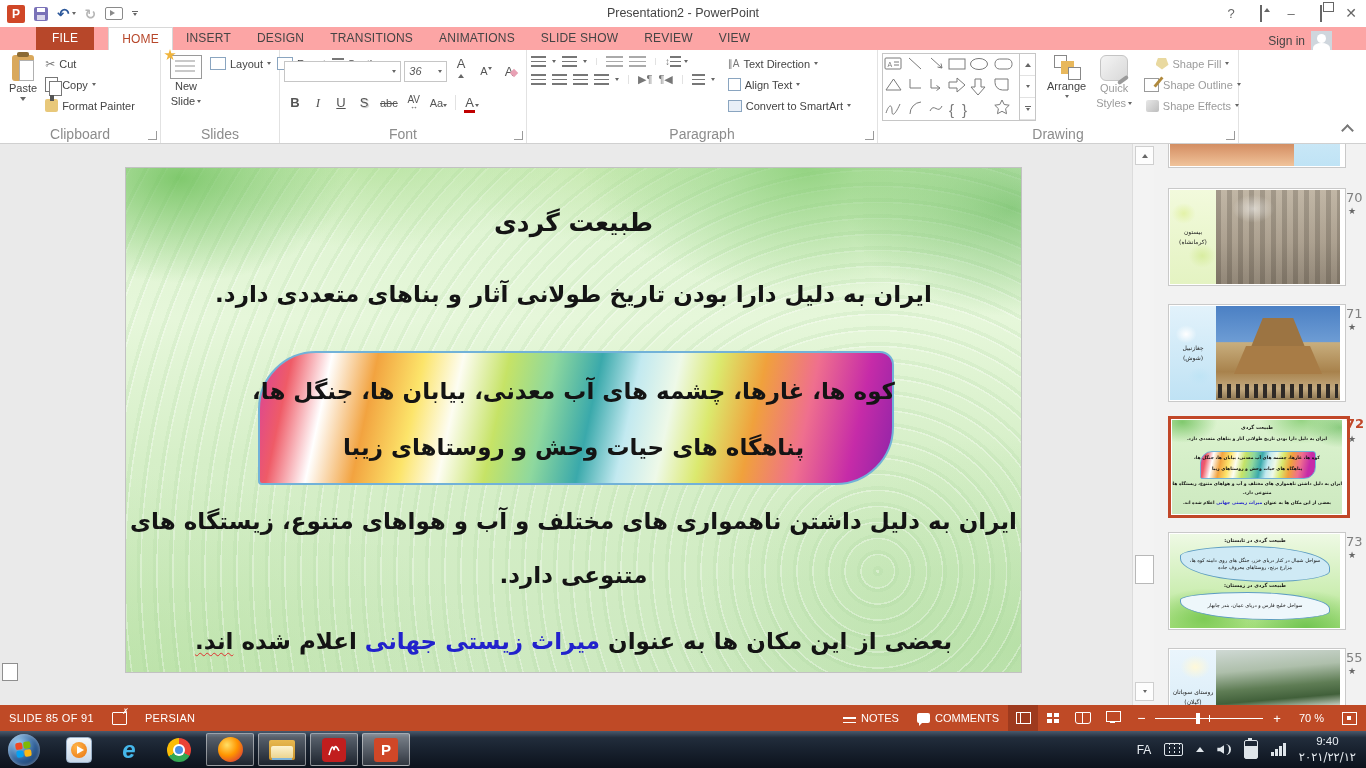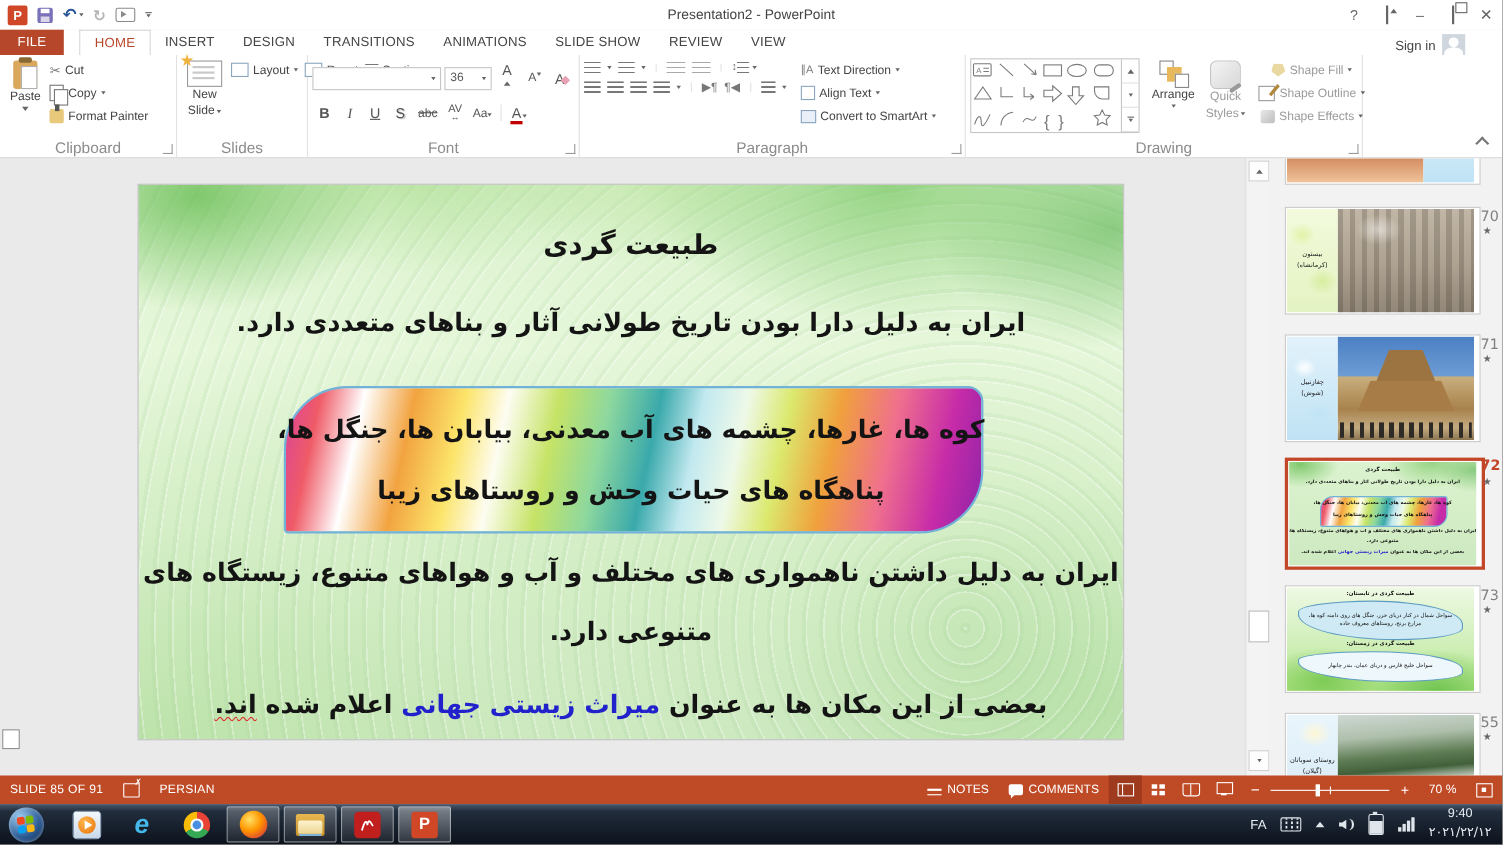--- a/index.html
+++ b/index.html
@@ -25,21 +25,21 @@
   .arrup{width:0;height:0;border-left:3px solid transparent;border-right:3px solid transparent;border-bottom:4px solid #666;display:inline-block;}
   .wtitle{position:absolute;left:50%;transform:translateX(-50%);top:6px;font-size:12.5px;color:#444;}
   .wbtns{position:absolute;right:0;top:0;display:flex;height:27px;align-items:center;}
   .wbtn{width:30px;text-align:center;color:#666;font-size:13px;line-height:27px;}
   .resticon{width:10px;height:9px;border:1px solid #666;position:relative;margin:0 auto;}
   .resticon:before{content:"";position:absolute;left:2px;top:-4px;width:9px;height:8px;border:1px solid #666;background:#fff;}
   .ribdisp{width:12px;height:10px;border:1px solid #666;margin:0 auto;position:relative;}
   .ribdisp:before{content:"";position:absolute;left:3px;top:2px;border-bottom:4px solid #666;border-left:3px solid transparent;border-right:3px solid transparent;}
 
   
-  .tabrow{position:absolute;top:27px;left:0;right:0;height:23px;background:#ffffff;display:flex;align-items:stretch;font-size:12px;}
+  .tabrow{position:absolute;top:27px;left:0;right:0;height:23px;background:#fca5a5;display:flex;align-items:stretch;font-size:12px;padding-left:36px;}
   .tab{padding:4px 13px 3px;color:#444;letter-spacing:.2px;}
   .tab.file{background:#b7472a;color:#fff;padding:4px 16px;margin-right:14px;}
   .tab.active{color:#b7472a;border:1px solid #d8d8d8;border-bottom:none;background:#fff;}
   .signin{position:absolute;right:34px;top:31px;font-size:12px;color:#444;display:flex;align-items:center;gap:6px;}
   .avatar{width:21px;height:19px;background:#cfd6dd;position:relative;overflow:hidden;}
   .avatar:before{content:"";position:absolute;left:6px;top:3px;width:9px;height:9px;border-radius:50%;background:#fff;}
   .avatar:after{content:"";position:absolute;left:2px;top:12px;width:17px;height:10px;border-radius:50% 50% 0 0;background:#fff;}
 
   
   .ribbon{position:absolute;top:50px;left:0;right:0;height:93px;background:#fff;border-bottom:1px solid #d0d0d0;display:flex;font-size:11px;color:#444;}
@@ -55,21 +55,21 @@
   .clipico:before{content:"";position:absolute;left:5px;top:-3px;width:12px;height:5px;background:#8a6a34;border-radius:2px;}
   .clipico:after{content:"";position:absolute;left:7px;top:5px;width:13px;height:19px;background:#fff;border:1px solid #b0b0b0;}
   .copyico{width:11px;height:13px;border:1px solid #777;background:#fff;position:relative;}
   .copyico:before{content:"";position:absolute;left:3px;top:3px;width:11px;height:13px;border:1px solid #777;background:#fff;}
   .fpico{width:13px;height:13px;background:#e8c87a;position:relative;border-radius:2px;}
   .fpico:before{content:"";position:absolute;left:5px;top:-4px;width:4px;height:6px;background:#555;}
   .slideico{width:30px;height:22px;border:1px solid #9a9a9a;background:#fff;position:relative;}
   .slideico:before{content:"";position:absolute;left:4px;top:4px;width:20px;height:2px;background:#c9c9c9;box-shadow:0 5px 0 #c9c9c9,0 10px 0 #c9c9c9;}
   .burst{position:absolute;left:-7px;top:-7px;width:12px;height:12px;background:#f0b43c;clip-path:polygon(50% 0,61% 35%,98% 35%,68% 57%,79% 91%,50% 70%,21% 91%,32% 57%,2% 35%,39% 35%);}
   .miniico{width:14px;height:11px;border:1px solid #8aa5c0;background:#fff;position:relative;}
-  .combo{display:flex;align-items:center;justify-content:space-between;border:1px solid #c6c6c6;background:#fff;height:19px;padding:0 4px;color:#555;}
+  .combo{display:flex;align-items:center;justify-content:space-between;border:1px solid #c6c6c6;background:#fff;height:19px;padding:0 4px;color:#555;font-style:italic;}
   .fontbtn{padding:1px 4px;min-width:14px;text-align:center;font-size:13px;color:#555;}
   .vsep{width:1px;align-self:stretch;background:#e2e2e2;margin:2px 3px;}
   .shapesbox{border:1px solid #c6c6c6;background:#fff;display:flex;}
   .shapescroll{width:15px;border-left:1px solid #c6c6c6;display:flex;flex-direction:column;}
   .shapescroll>div{flex:1;display:flex;align-items:center;justify-content:center;border-bottom:1px solid #e2e2e2;}
   .arrangeico{width:26px;height:24px;position:relative;}
   .arrangeico .sq{position:absolute;width:11px;height:11px;border:1px solid #888;background:#fff;}
   .arrangeico .sq.f{background:#e8b85c;border-color:#e8b85c;}
   .qsico{width:26px;height:24px;border-radius:6px;background:linear-gradient(135deg,#f4f4f4,#d8d8d8);border:1px solid #c4c4c4;position:relative;}
   .qsico:before{content:"";position:absolute;right:-2px;bottom:-2px;width:12px;height:4px;background:#9a9a9a;border-radius:2px;transform:rotate(-35deg);}

